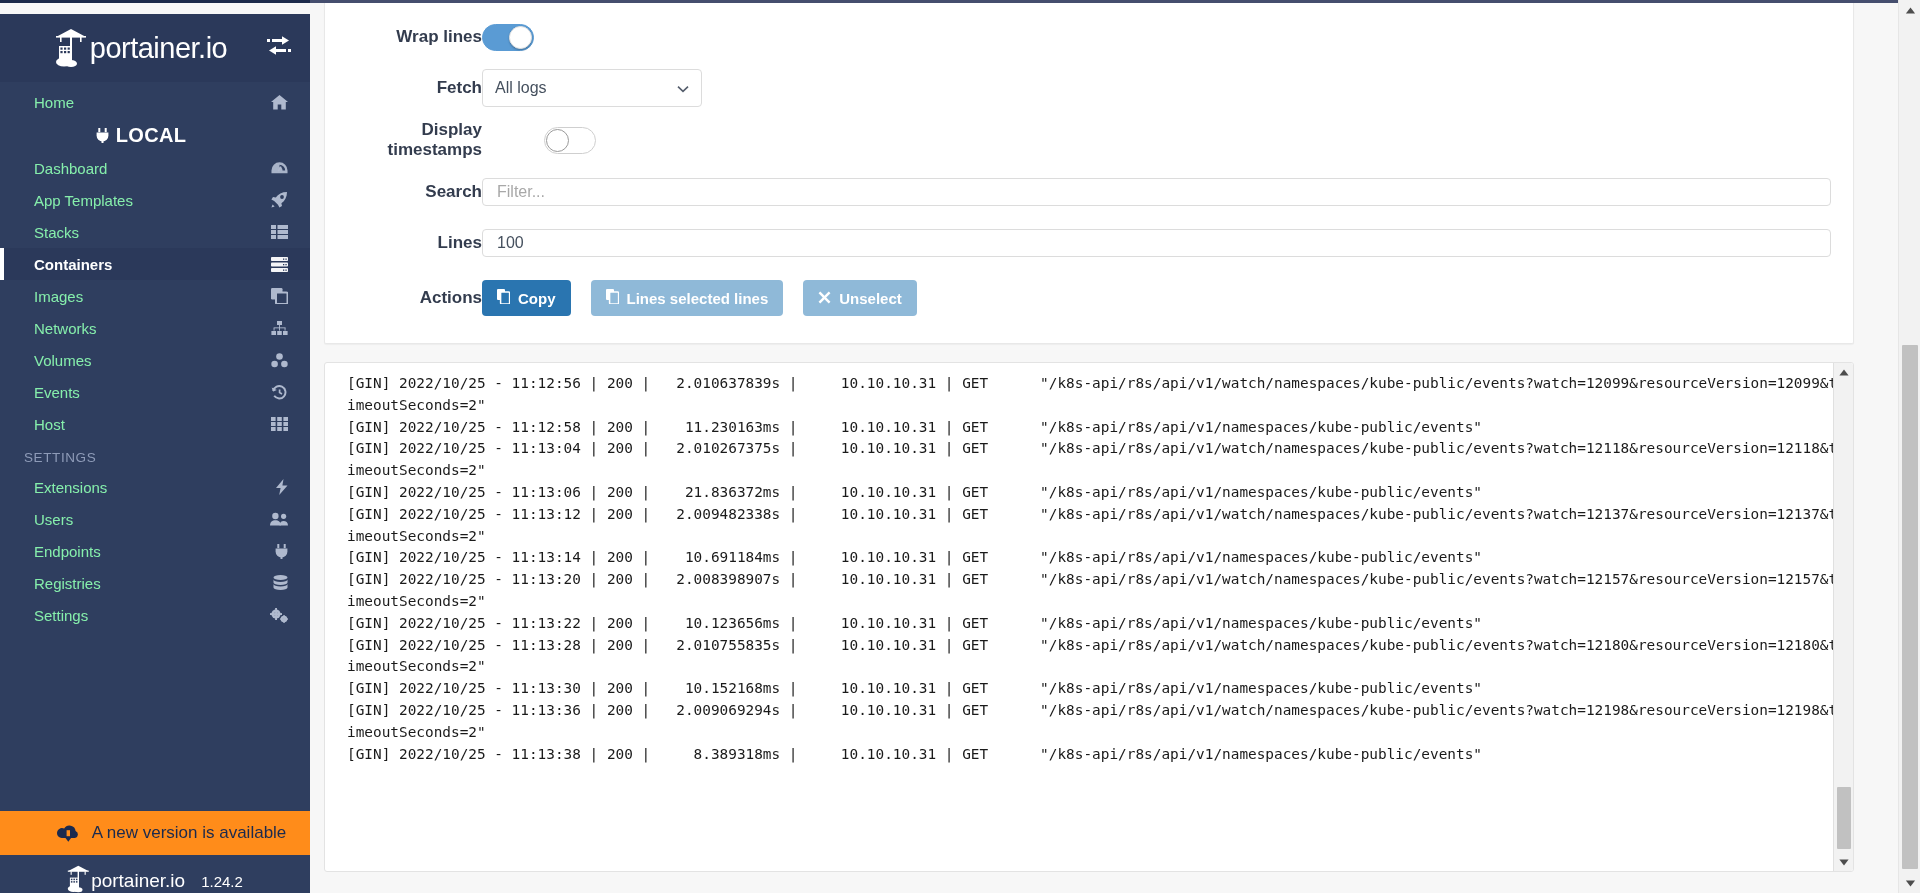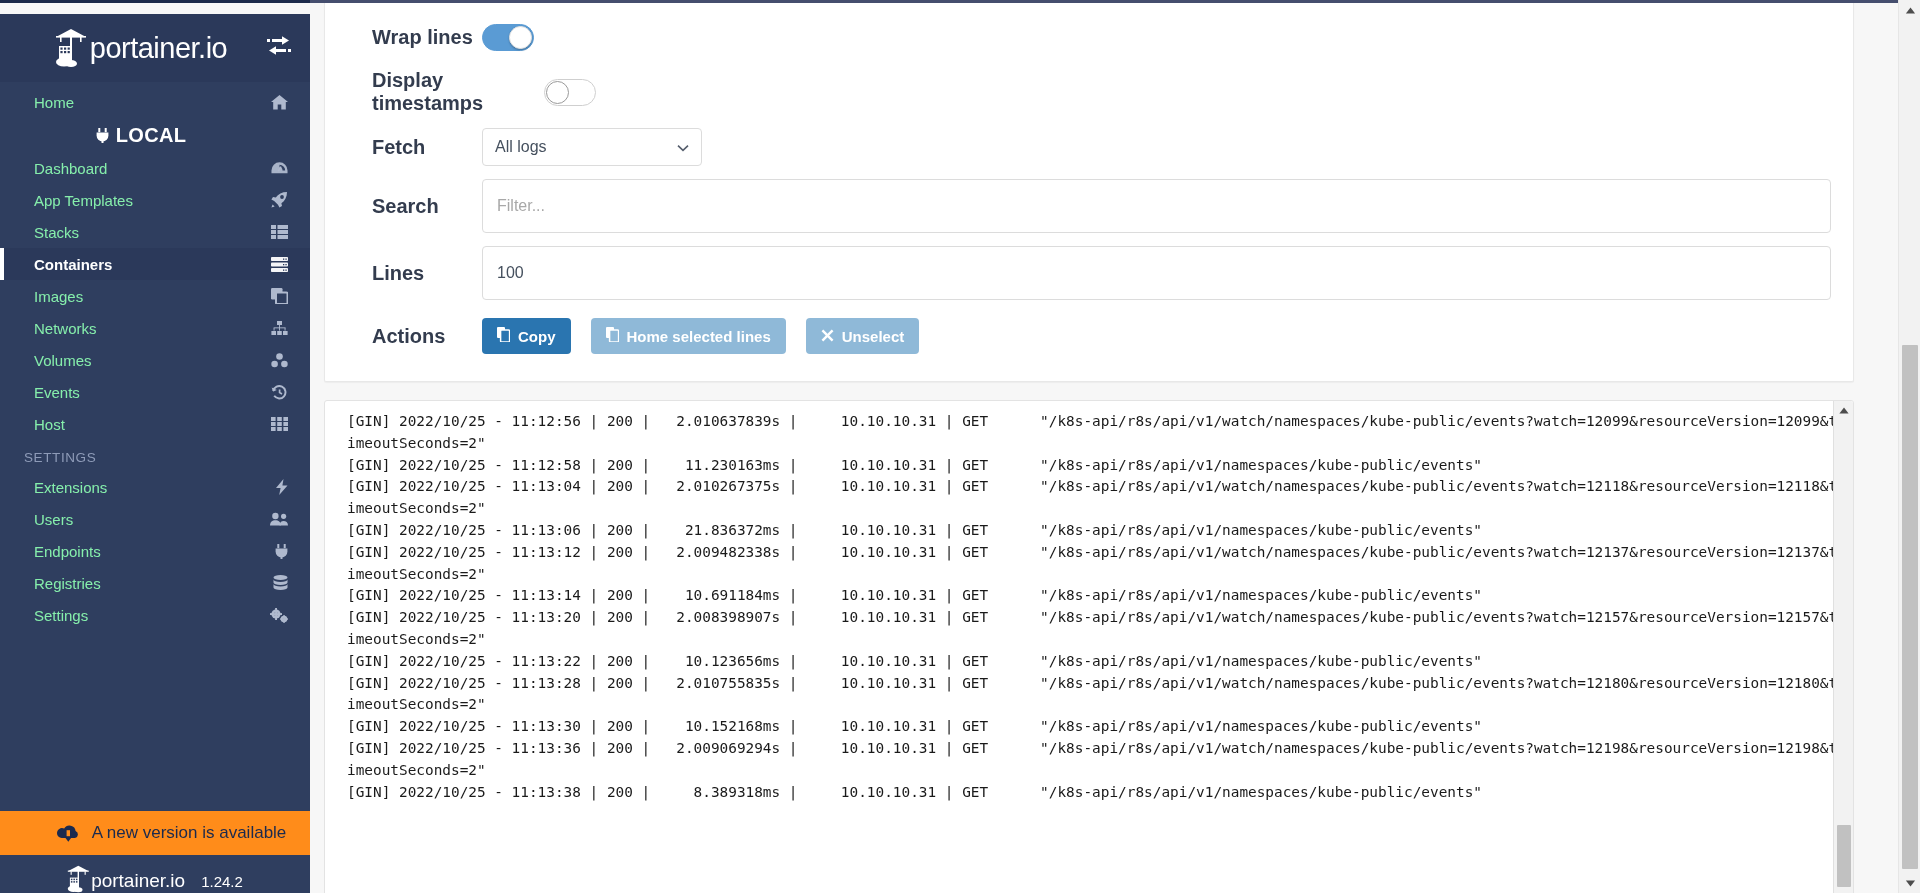--- a/index.html
+++ b/index.html
@@ -173,24 +173,25 @@
   .form-row {
     display: flex;
     align-items: center;
     min-height: 38px;
     margin-top: 13px;
   }
   .form-row:first-child { margin-top: 10px; }
   .form-label {
     width: 135px;
     min-width: 135px;
-    font-size: 20px;
+    font-size: 17px;
     font-weight: bold;
     color: #333c4e;
     padding-left: 25px;
+    text-align: right;
   }
 
   
   .switch {
     width: 52px; height: 27px;
     border-radius: 14px;
     position: relative;
     cursor: pointer;
     border: 1px solid #cfcfcf;
     background: #ffffff;
@@ -224,21 +225,21 @@
     padding: 0 12px;
     font-size: 16px;
     color: #45505e;
     cursor: pointer;
     justify-content: space-between;
   }
   .select-box .chev { color:#5a6370; font-size: 13px; }
 
   .text-input {
     flex: 1;
-    height: 54px;
+    height: 28px;
     border: 1px solid #dcdcdc;
     border-radius: 4px;
     background: #ffffff;
     padding: 0 14px;
     font-size: 16px;
     color: #45505e;
     font-family: "Liberation Sans", sans-serif;
     outline: none;
   }
   .text-input::placeholder { color: #a8a8a8; }
@@ -632,39 +633,39 @@
       <div class="panel settings-panel">
 
         <div class="form-row">
           <div class="form-label">Wrap lines</div>
           <div class="switch on">
             <div class="knob"></div>
           </div>
         </div>
 
         <div class="form-row">
-          <div class="form-label">Display timestamps</div>
-          <div class="switch" style="margin-left:62px;">
-            <div class="knob"></div>
-          </div>
-        </div>
-
-        <div class="form-row">
           <div class="form-label">Fetch</div>
           <div class="select-box">
             <span>All logs</span>
             <span class="chev">
               <svg width="12" height="8" viewBox="0 0 12 8" fill="none" stroke="#555e6c" stroke-width="1.6">
                 <polyline points="1,1.6 6,6.4 11,1.6"></polyline>
               </svg>
             </span>
           </div>
         </div>
 
         <div class="form-row">
+          <div class="form-label">Display timestamps</div>
+          <div class="switch" style="margin-left:62px;">
+            <div class="knob"></div>
+          </div>
+        </div>
+
+        <div class="form-row">
           <div class="form-label">Search</div>
           <input class="text-input" type="text" placeholder="Filter..." value="" style="">
         </div>
 
         <div class="form-row">
           <div class="form-label">Lines</div>
           <input class="text-input" type="text" value="100" style="">
         </div>
 
         <div class="form-row" style="margin-top:17px;">
@@ -681,21 +682,21 @@
               <span>Copy</span>
             </button>
 
             <button class="btn btn-muted">
               <span>
                 <svg width="13" height="15" viewBox="0 0 13 15" fill="#ffffff">
                   <rect x="0" y="0" width="8" height="11" rx="1"></rect>
                   <rect x="3.6" y="3" width="9" height="12" rx="1" fill="#8fb9d8" stroke="#ffffff" stroke-width="1.5"></rect>
                 </svg>
               </span>
-              <span>Home selected lines</span>
+              <span>Lines selected lines</span>
             </button>
 
             <button class="btn btn-muted">
               <span>
                 <svg width="13" height="13" viewBox="0 0 13 13" stroke="#ffffff" stroke-width="2.4">
                   <line x1="1.4" y1="1.4" x2="11.6" y2="11.6"></line>
                   <line x1="11.6" y1="1.4" x2="1.4" y2="11.6"></line>
                 </svg>
               </span>
               <span>Unselect</span>

